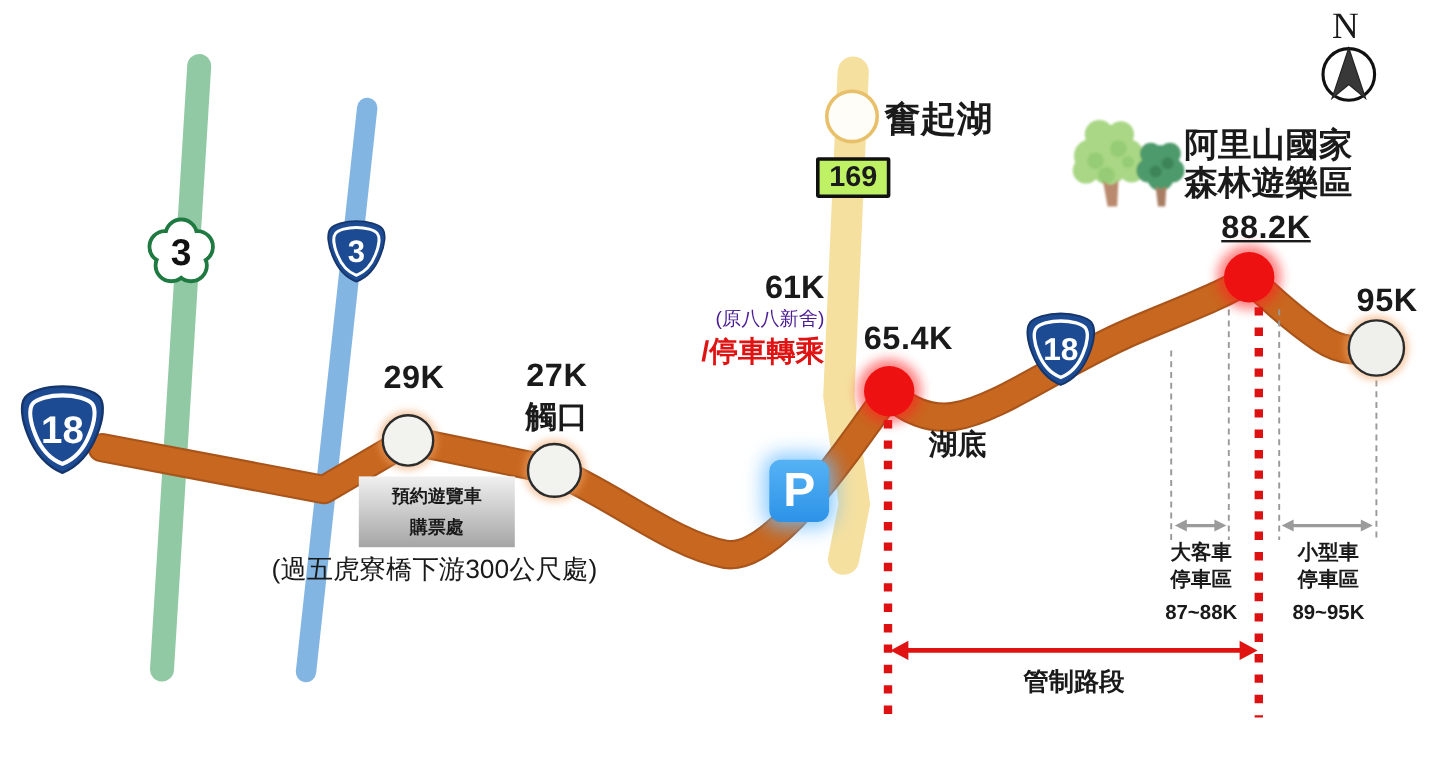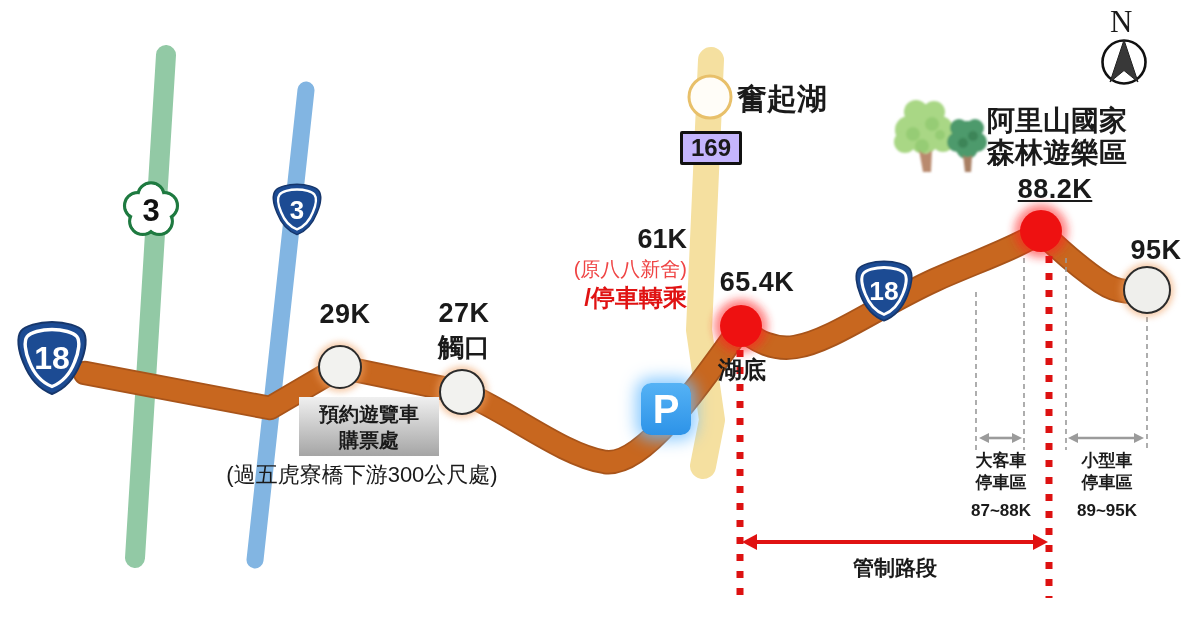--- a/index.html
+++ b/index.html
@@ -8,36 +8,36 @@
     font-family:"Liberation Sans","DejaVu Sans",sans-serif;color:#1a1a1a;
   }
   .stage svg.map{position:absolute;left:0;top:0;}
   .lbl{position:absolute;white-space:nowrap;}
   .ctr{transform:translateX(-50%);text-align:center;}
   .k{font-size:27px;font-weight:700;letter-spacing:.5px;}
   .cjk-lg{font-size:28px;font-weight:700;}
   .cjk-md{font-size:24px;font-weight:700;}
   .sign169{
     position:absolute;left:680px;top:131px;width:62px;height:34px;
-    background:#c4b5fd;border:3px solid #111;border-radius:2px;
+    background:#bef264;border:3px solid #111;border-radius:2px;
     display:flex;align-items:center;justify-content:center;
     font-size:24px;font-weight:700;box-sizing:border-box;
   }
   .ticket-box{
-    position:absolute;left:299px;top:397px;width:140px;height:59px;
+    position:absolute;left:299px;top:397px;width:130px;height:59px;
     background:linear-gradient(#f0f0f0,#a5a5a5);
     display:flex;flex-direction:column;align-items:center;justify-content:center;
-    font-size:20px;font-weight:700;line-height:26px;
+    font-size:15px;font-weight:700;line-height:26px;
   }
   .k61{
     position:absolute;right:513px;top:226px;text-align:right;line-height:1;
   }
   .k61 .l1{font-size:27px;font-weight:700;margin-bottom:6px;}
   .k61 .l2{font-size:24px;font-weight:700;margin-bottom:5px;}
-  .k61 .l3{font-size:20px;color:#ef4444;margin-bottom:7px;}
+  .k61 .l3{font-size:16px;color:#4c1d95;margin-bottom:7px;}
   .k61 .l4,.k61 .l5{font-size:24px;font-weight:700;color:#e01212;margin-bottom:6px;}
   .pbox{
     position:absolute;left:641px;top:383px;width:50px;height:52px;border-radius:10px;
     background:linear-gradient(#55b2f5,#2d93e8);
     box-shadow:0 0 16px 5px rgba(110,190,255,.8);
     display:flex;align-items:center;justify-content:center;
     color:#fff;font-size:40px;font-weight:700;
   }
   .zone{font-size:17px;font-weight:700;line-height:22px;text-align:center;}
   .zone .rng{font-weight:600;margin-top:6px;font-size:17px;}
@@ -249,21 +249,21 @@
     <div class="l1">61K</div>
     <div class="l3">(原八八新舍)</div>
     <div class="l5">/停車轉乘</div>
   </div>
 
   <div class="pbox">
     <span>P</span>
   </div>
 
   <div class="lbl ctr k" style="left:757px;top:267px;">65.4K</div>
-  <div class="lbl cjk-md" style="left:718px;top:354px;">湖底</div>
+  <div class="lbl cjk-md" style="left:774px;top:354px;">湖底</div>
 
   <div class="lbl ctr cjk-lg" style="left:1057px;top:105px;line-height:32px;">
     <div>阿里山國家</div>
     <div>森林遊樂區</div>
   </div>
   <div class="lbl ctr k" style="left:1055px;top:174px;text-decoration:underline;">88.2K</div>
 
   <div class="lbl ctr k" style="left:1156px;top:235px;">95K</div>
 
   <div class="lbl ctr zone" style="left:1001px;top:450px;">

